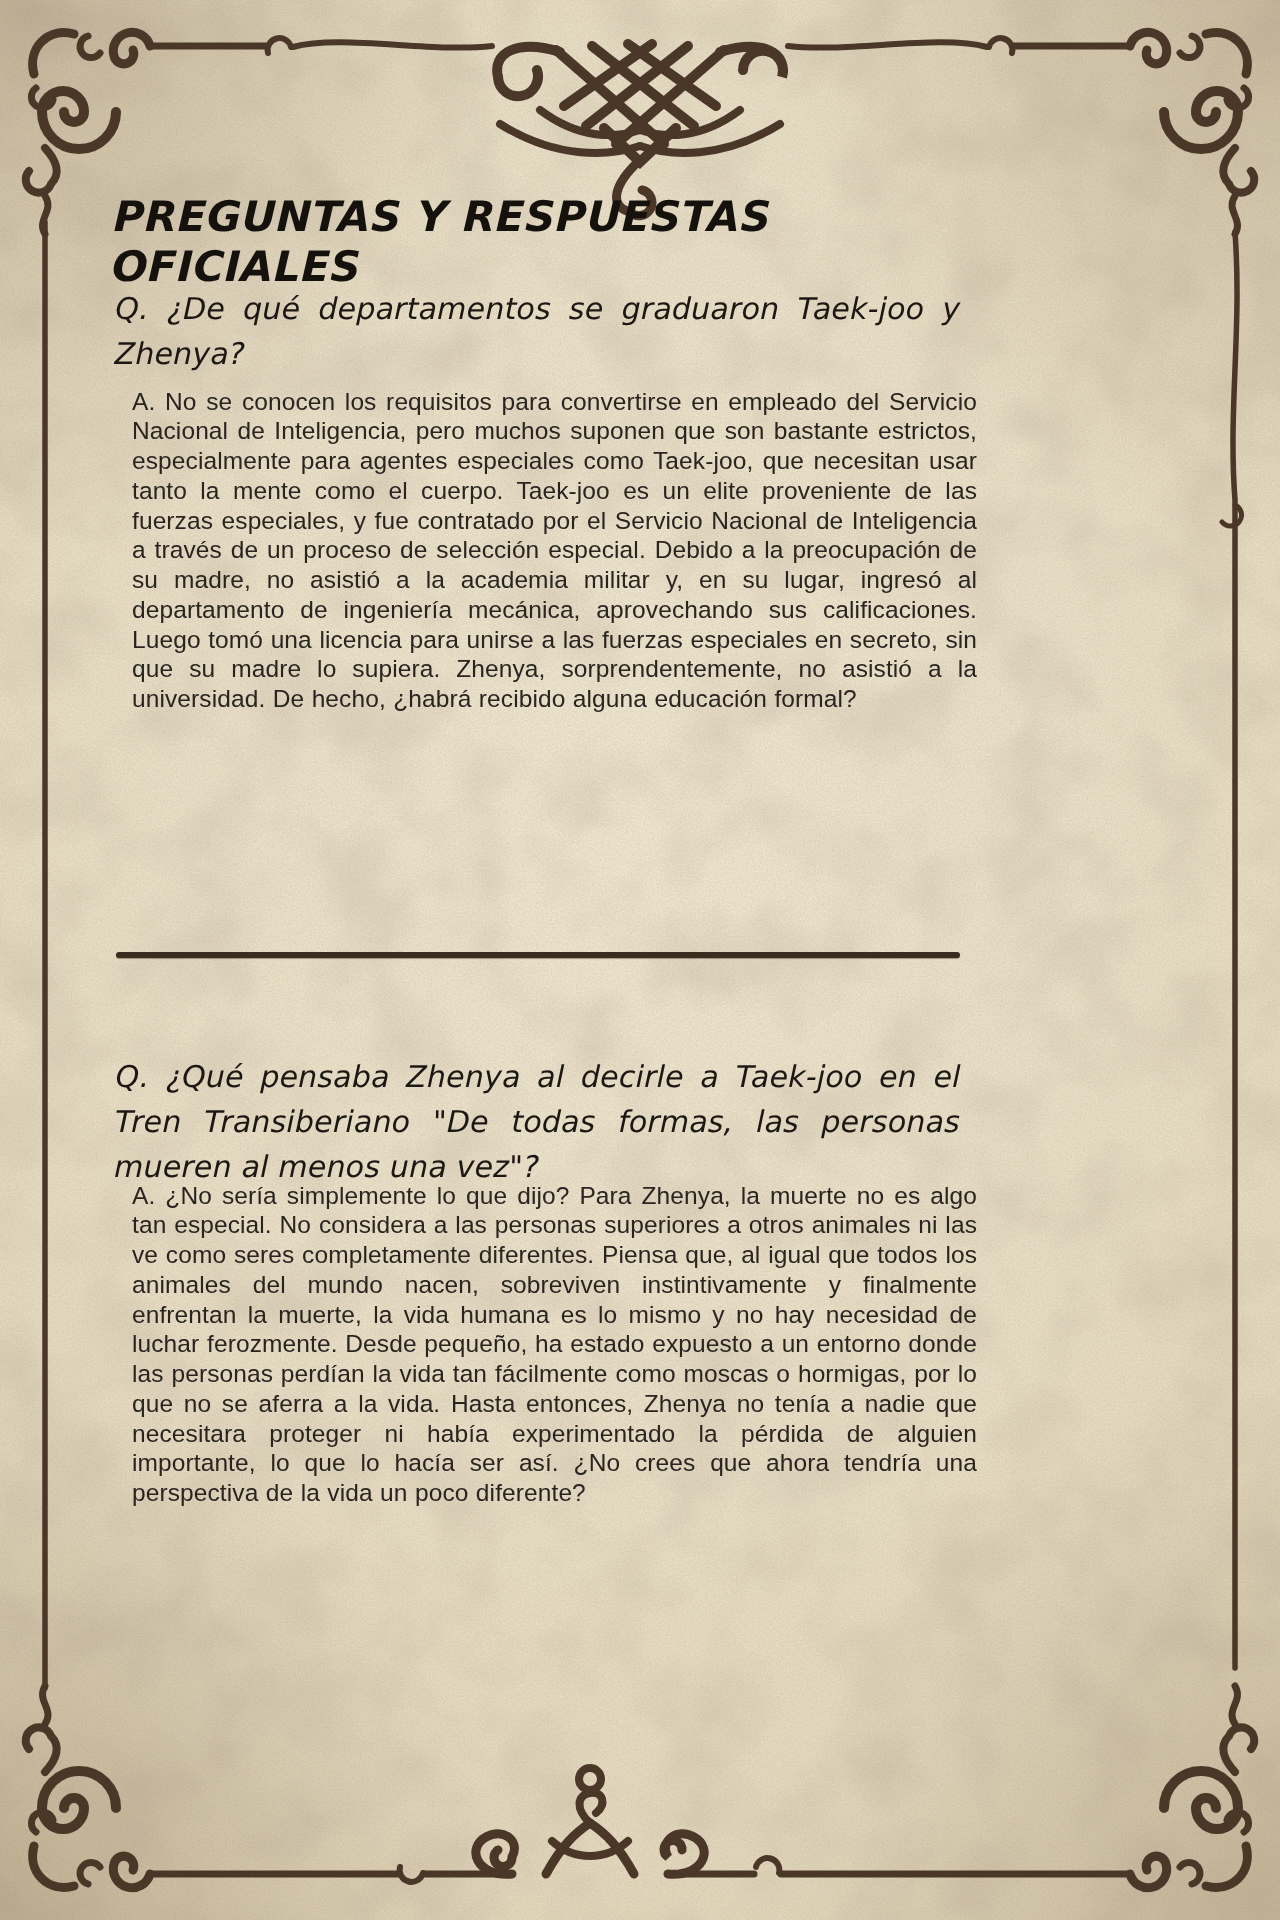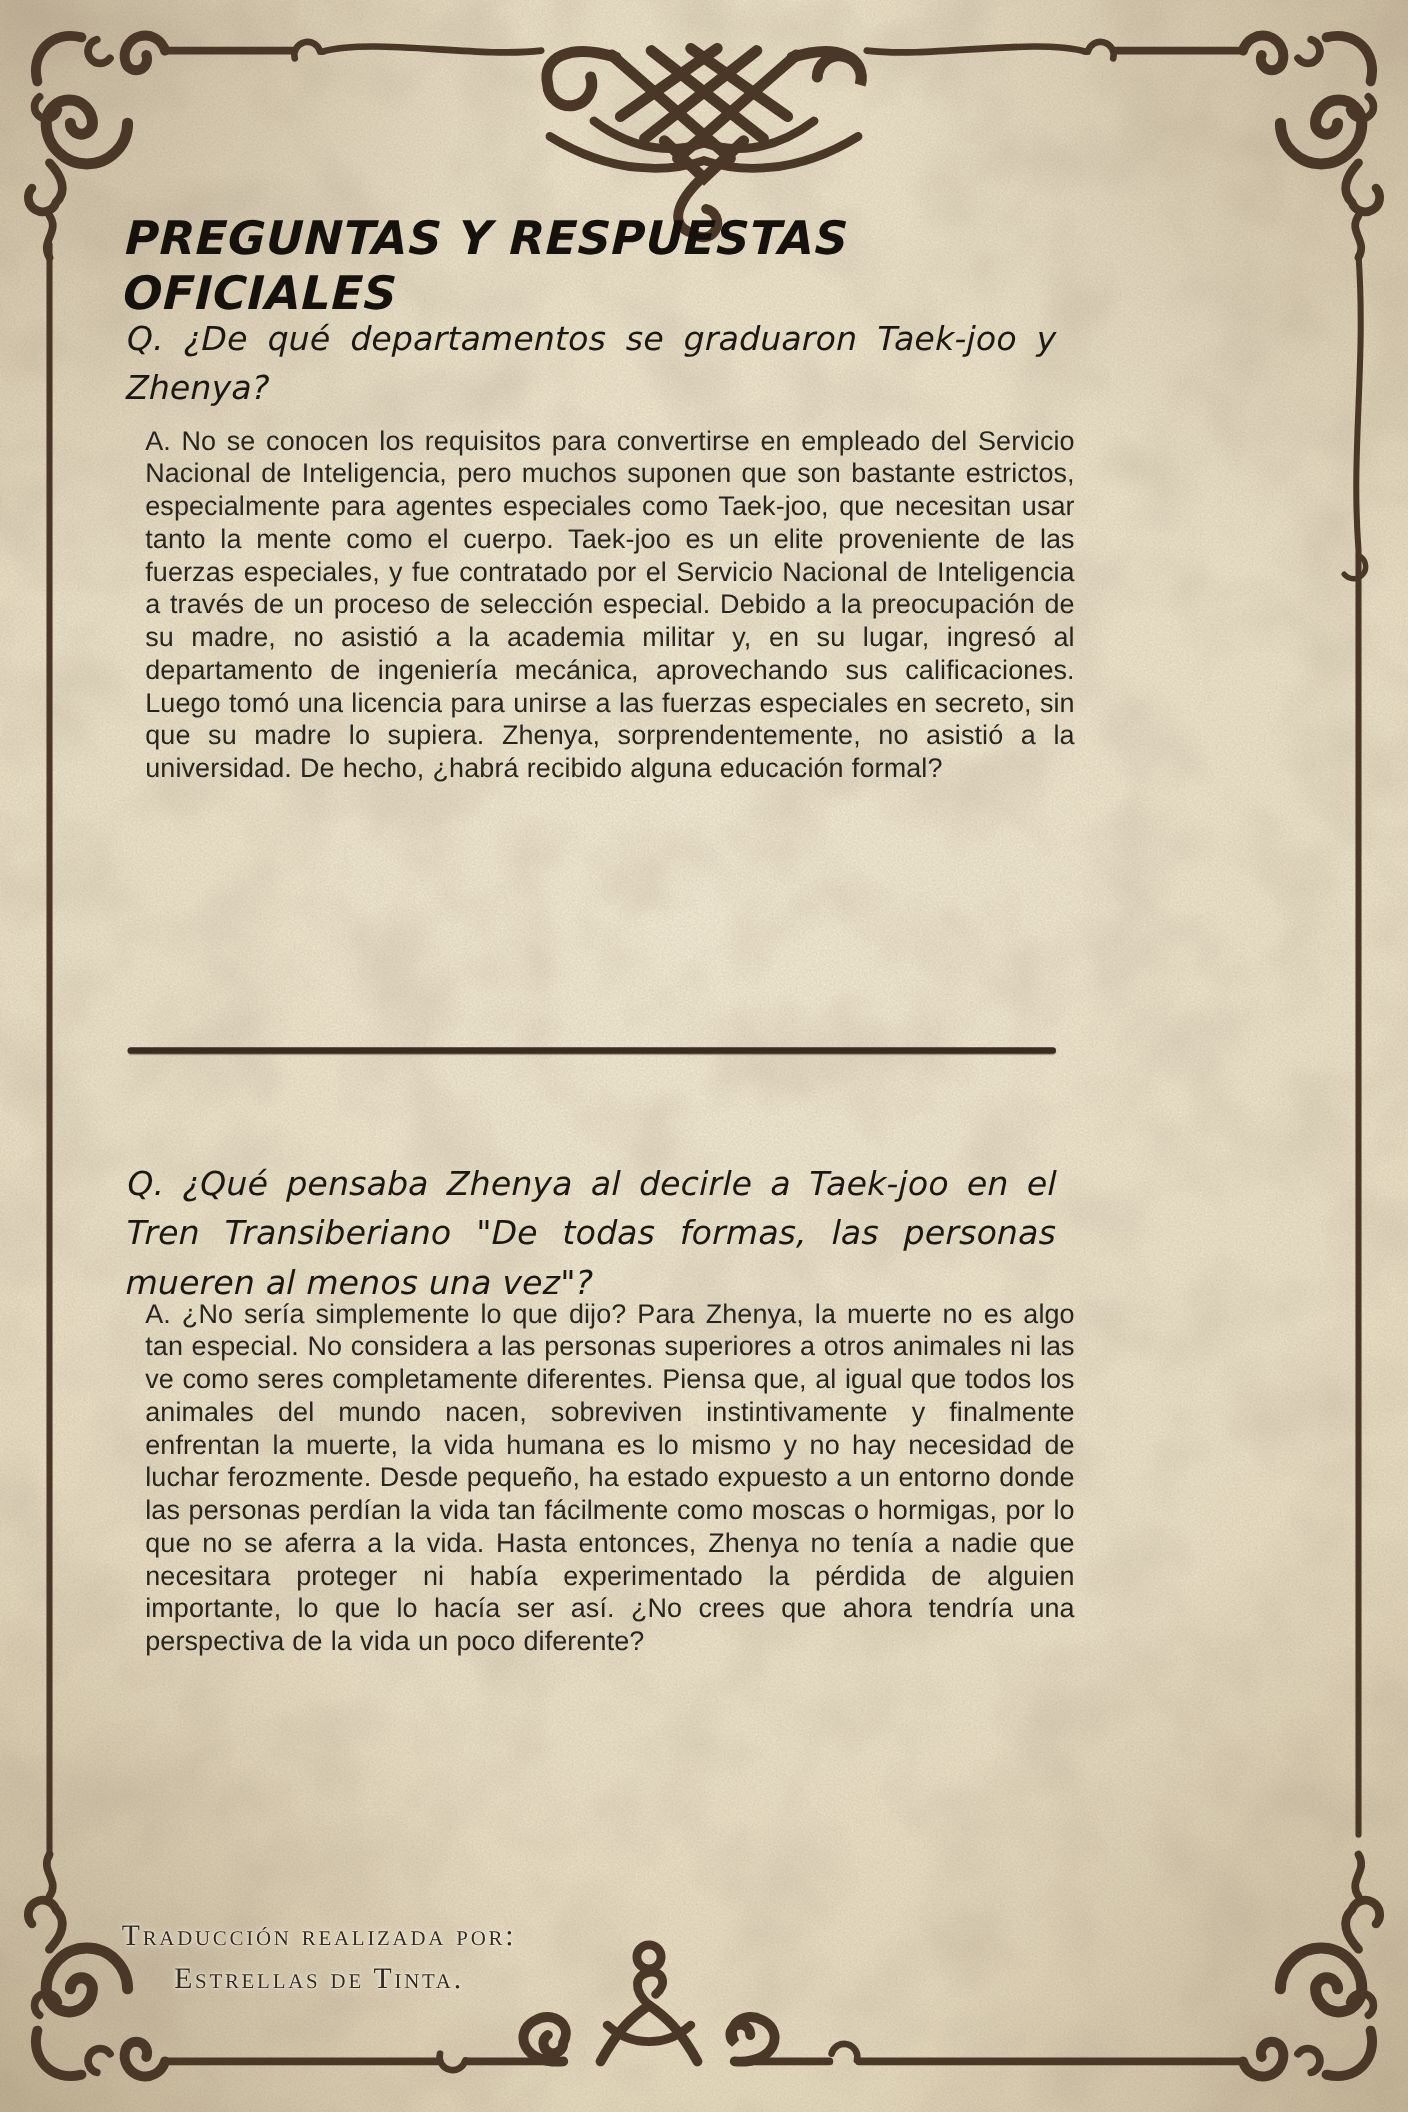--- a/index.html
+++ b/index.html
@@ -147,18 +147,14 @@
     <h1 class="title">PREGUNTAS Y RESPUESTAS OFICIALES</h1>
 
     <p class="question q1">Q. ¿De qué departamentos se graduaron Taek-joo y Zhenya?</p>
     <p class="answer a1">A. No se conocen los requisitos para convertirse en empleado del Servicio Nacional de Inteligencia, pero muchos suponen que son bastante estrictos, especialmente para agentes especiales como Taek-joo, que necesitan usar tanto la mente como el cuerpo. Taek-joo es un elite proveniente de las fuerzas especiales, y fue contratado por el Servicio Nacional de Inteligencia a través de un proceso de selección especial. Debido a la preocupación de su madre, no asistió a la academia militar y, en su lugar, ingresó al departamento de ingeniería mecánica, aprovechando sus calificaciones. Luego tomó una licencia para unirse a las fuerzas especiales en secreto, sin que su madre lo supiera. Zhenya, sorprendentemente, no asistió a la universidad. De hecho, ¿habrá recibido alguna educación formal?</p>
 
     <hr class="divider">
 
     <p class="question q2">Q. ¿Qué pensaba Zhenya al decirle a Taek-joo en el Tren Transiberiano "De todas formas, las personas mueren al menos una vez"?</p>
     <p class="answer a2">A. ¿No sería simplemente lo que dijo? Para Zhenya, la muerte no es algo tan especial. No considera a las personas superiores a otros animales ni las ve como seres completamente diferentes. Piensa que, al igual que todos los animales del mundo nacen, sobreviven instintivamente y finalmente enfrentan la muerte, la vida humana es lo mismo y no hay necesidad de luchar ferozmente. Desde pequeño, ha estado expuesto a un entorno donde las personas perdían la vida tan fácilmente como moscas o hormigas, por lo que no se aferra a la vida. Hasta entonces, Zhenya no tenía a nadie que necesitara proteger ni había experimentado la pérdida de alguien importante, lo que lo hacía ser así. ¿No crees que ahora tendría una perspectiva de la vida un poco diferente?</p>
 
-    <div class="footer">
-      <div>Traducción realizada por:</div>
-      <div>Estrellas de Tinta.</div>
-    </div>
   </main>
 </div>
 
 </body></html>

